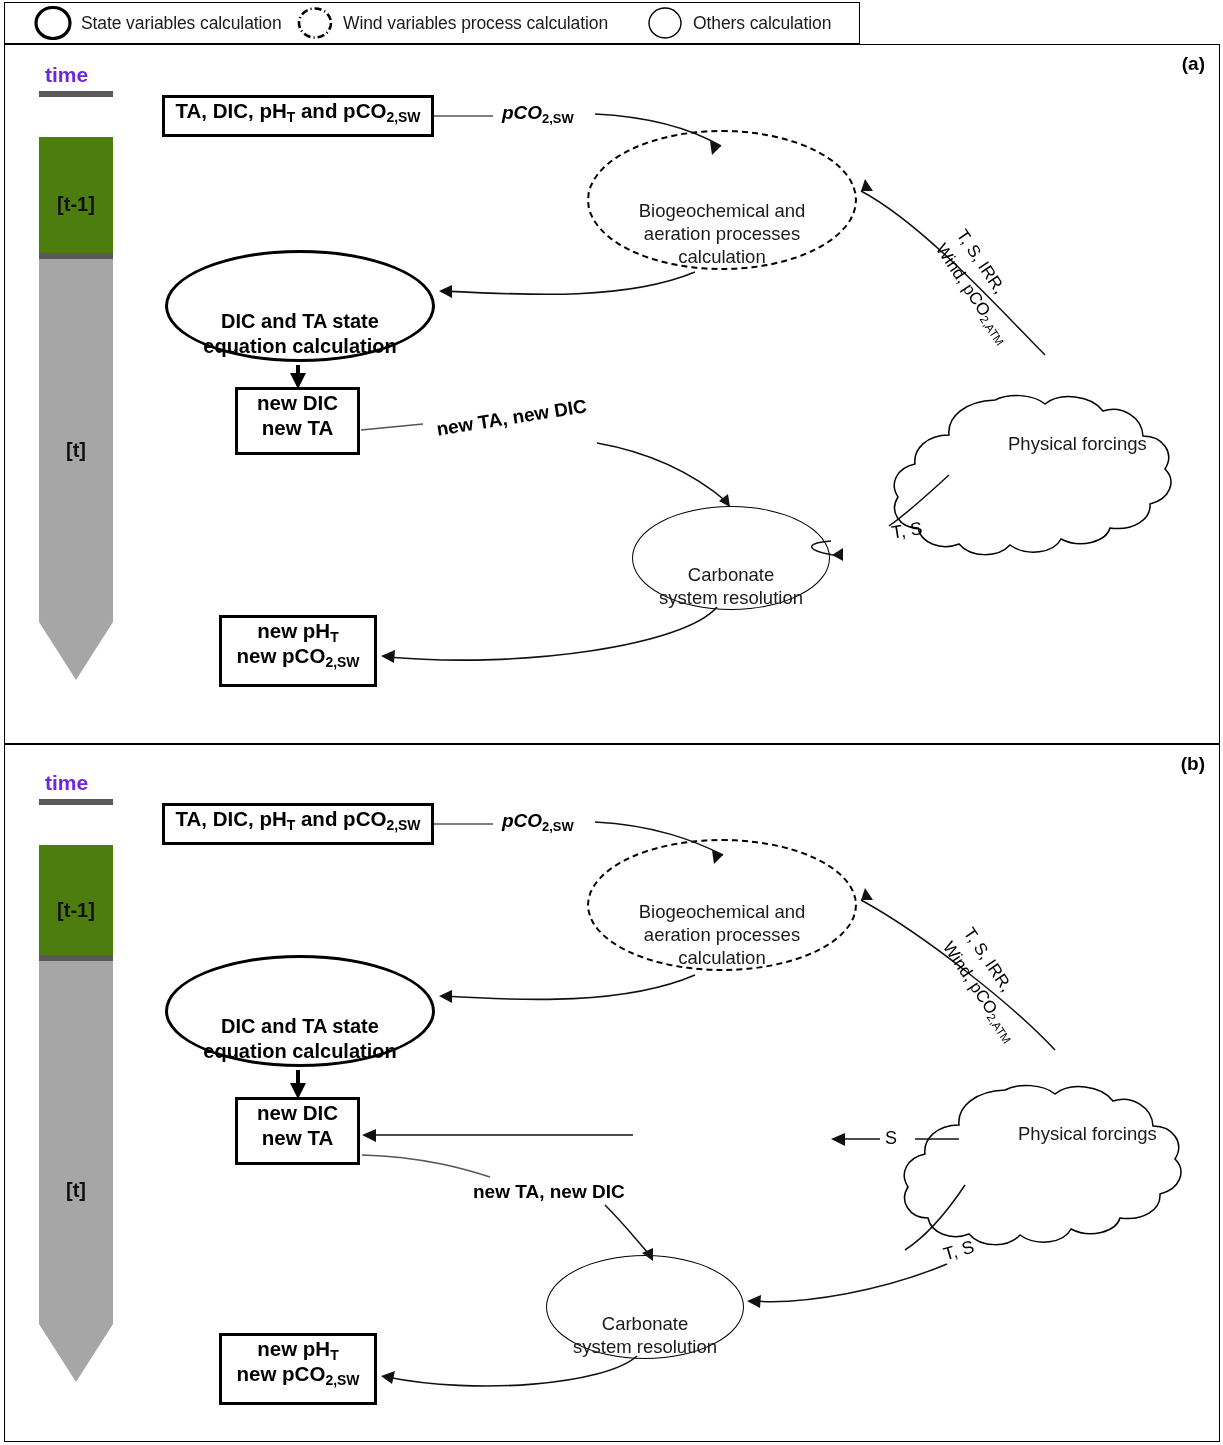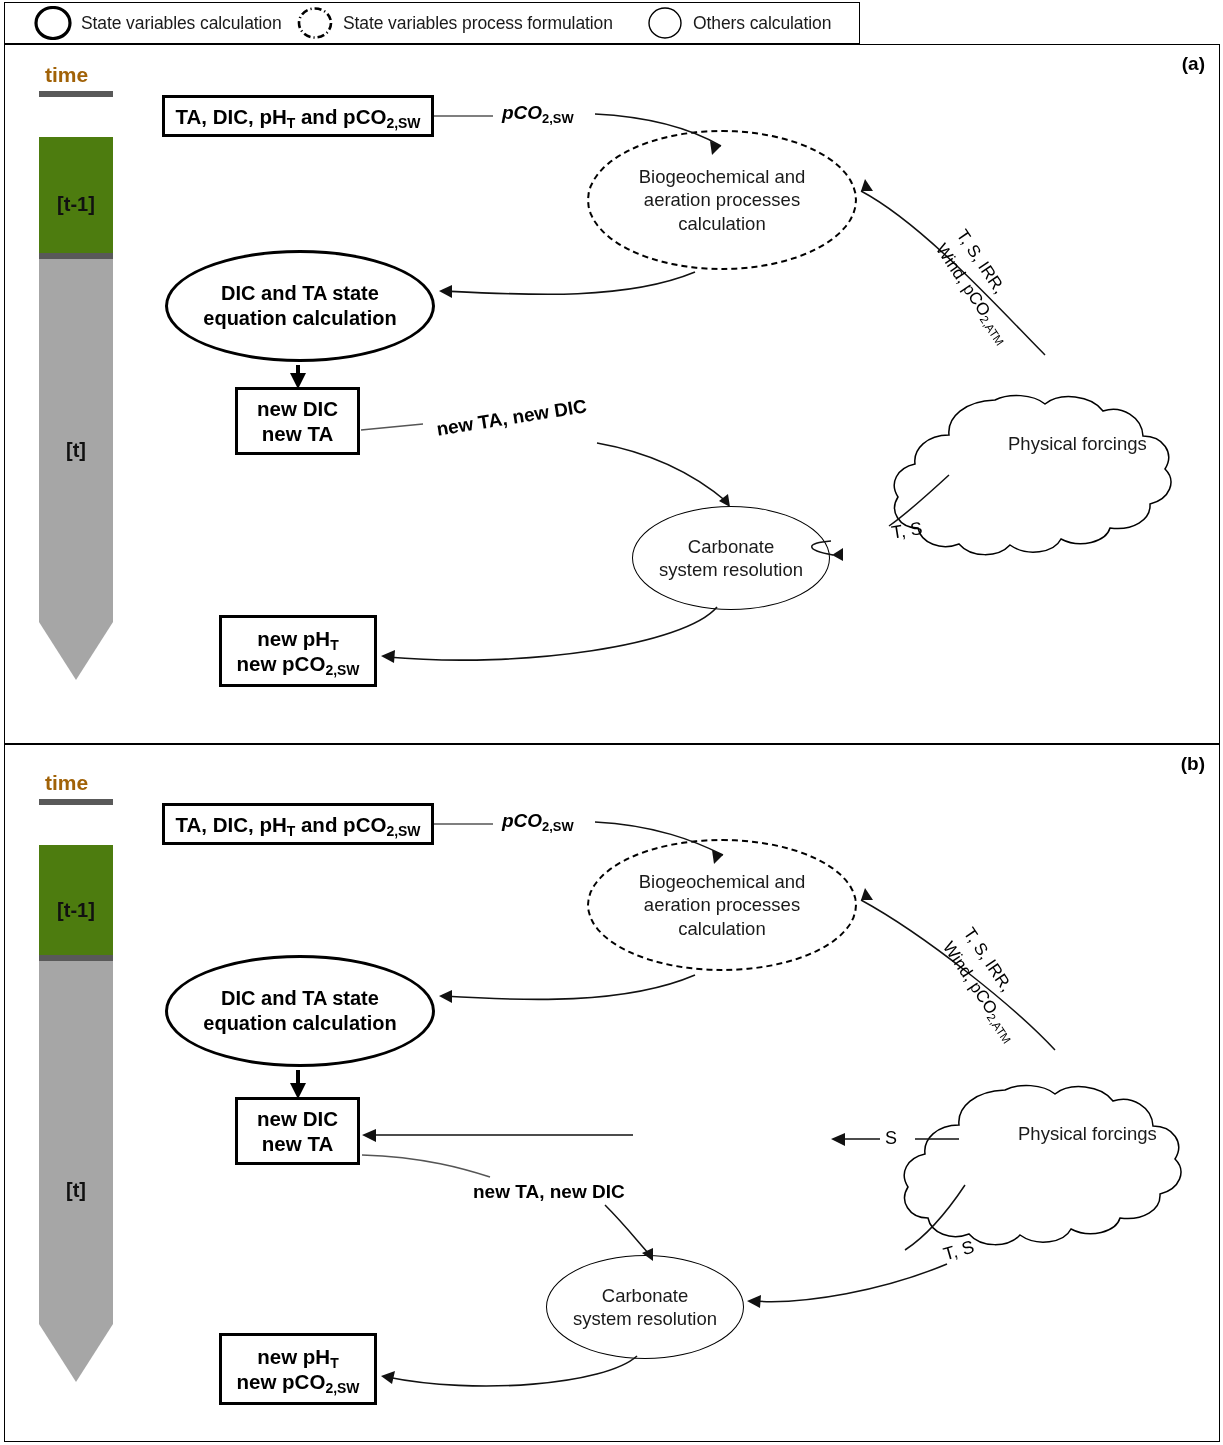--- a/index.html
+++ b/index.html
@@ -61,21 +61,21 @@
     font-size: 19px;
     font-weight: bold;
     color: #000;
   }
 
   
   .time-word {
     position: absolute;
     font-size: 21px;
     font-weight: bold;
-    color: #a16207;
+    color: #6d28d9;
   }
   .time-seg {
     position: absolute;
     left: 0;
   }
   .seg-t1 { background: #4d7c0f; margin-top: 40px; }
   .seg-t  { background: #a6a6a6; }
   .seg-cap {
     position: absolute;
     background: #595959;
@@ -99,37 +99,37 @@
 
   
   .box {
     position: absolute;
     border: 3px solid #000;
     background: #fff;
     box-sizing: border-box;
     display: flex;
     flex-direction: column;
     align-items: center;
-    justify-content: center;
+    justify-content: flex-start;
     font-weight: bold;
     color: #000;
     text-align: center;
     line-height: 1.22;
   }
   .box .ln { white-space: nowrap; }
 
   .ellipse {
     position: absolute;
     border-radius: 50%;
     background: #fff;
     box-sizing: border-box;
     display: flex;
     flex-direction: column;
     align-items: center;
-    justify-content: center;
+    justify-content: flex-end;
     text-align: center;
     color: #1a1a1a;
     line-height: 1.25;
   }
   .ellipse.state {
     border: 3.2px solid #000;
     font-weight: bold;
     color: #000;
   }
   .ellipse.other {
@@ -181,21 +181,21 @@
     <div class="legend-item" style="left:28px;">
       <svg class="lg-ell" width="40" height="34">
         <ellipse cx="20" cy="17" rx="17" ry="15.5" fill="#fff" stroke="#000" stroke-width="3.2"></ellipse>
       </svg>
       <span class="legend-label">State variables calculation</span>
     </div>
     <div class="legend-item" style="left:290px;">
       <svg class="lg-ell" width="40" height="34">
         <ellipse cx="20" cy="17" rx="16" ry="14.5" fill="none" stroke="#000" stroke-width="2.6" stroke-dasharray="7 3 1.2 3"></ellipse>
       </svg>
-      <span class="legend-label">State variables process formulation</span>
+      <span class="legend-label">Wind variables process calculation</span>
     </div>
     <div class="legend-item" style="left:640px;">
       <svg class="lg-ell" width="40" height="34">
         <ellipse cx="20" cy="17" rx="16" ry="15" fill="#fff" stroke="#000" stroke-width="1.4"></ellipse>
       </svg>
       <span class="legend-label">Others calculation</span>
     </div>
   </div>
 
   <div class="panel" id="panel-a">

